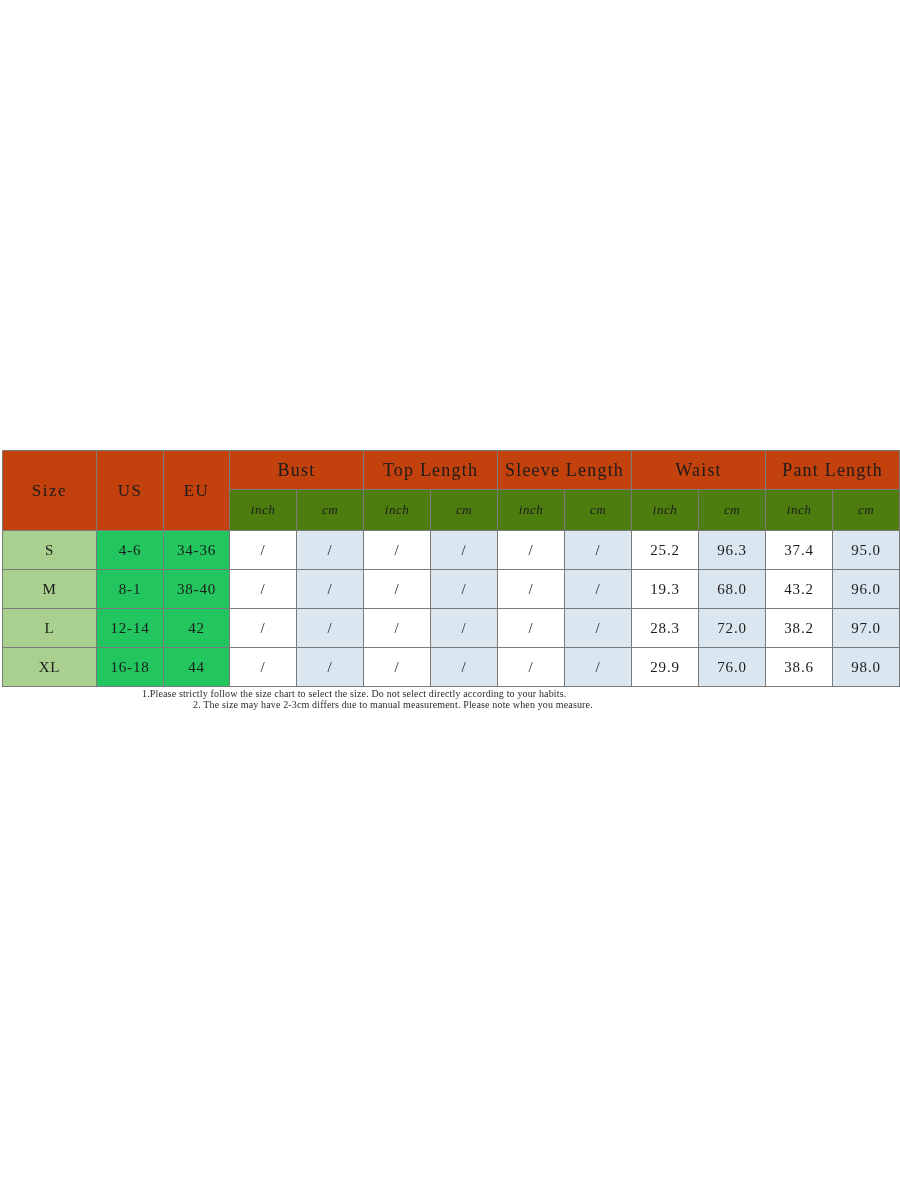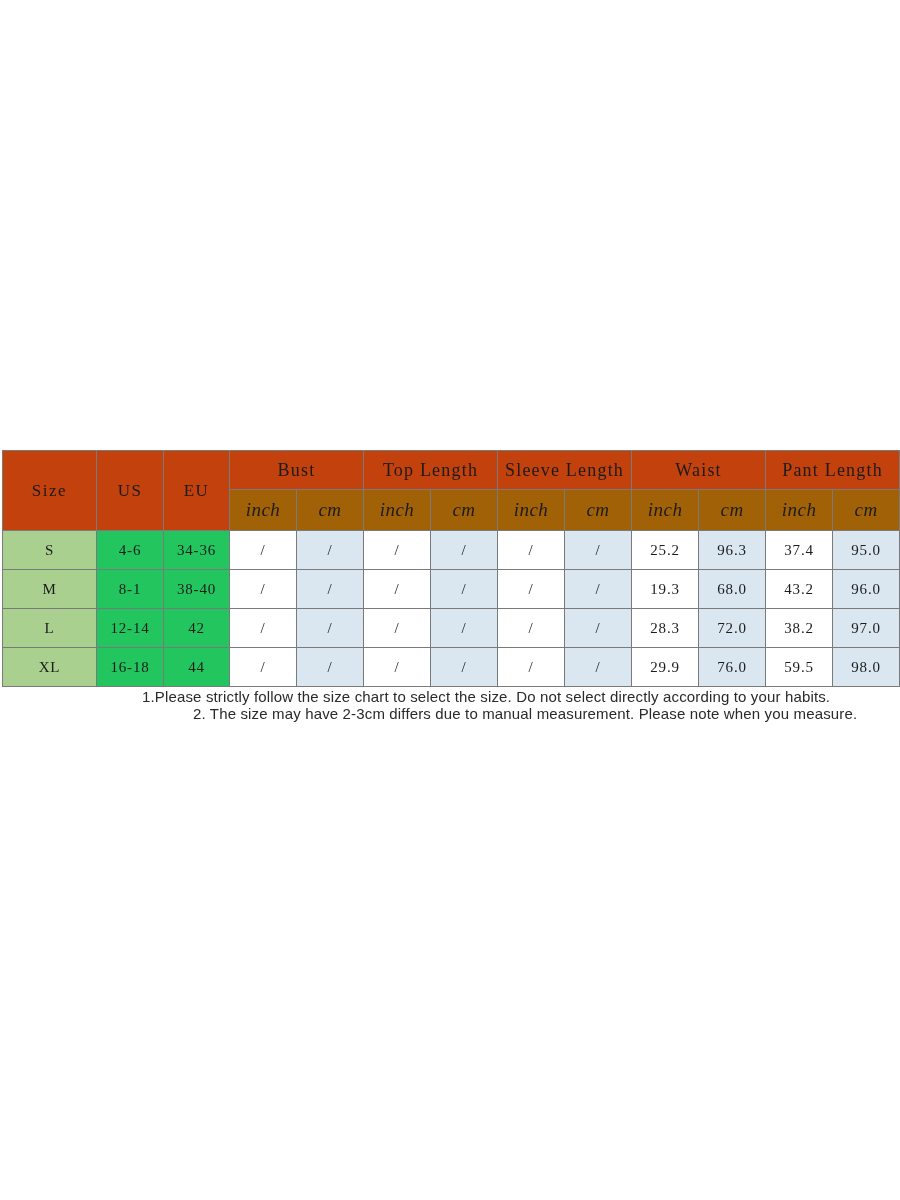--- a/index.html
+++ b/index.html
@@ -59,23 +59,23 @@
     font-family: "Liberation Serif", "DejaVu Serif", serif;
   }
   tr.hdr-top th.rowspan-cell {
     font-size: 17px;
     letter-spacing: 1.5px;
     text-align: center;
   }
 
   
   tr.hdr-sub th {
-    background: #a16207;
+    background: #4d7c0f;
     height: 40px;
-    font-size: 19px;
+    font-size: 13px;
     font-style: italic;
     letter-spacing: 0.5px;
   }
 
   
   tr.data-row td {
     height: 38px;
     font-size: 15px;
     letter-spacing: 0.8px;
   }
@@ -107,22 +107,22 @@
   col.w-unit  { width: 67px; }
 
   
   .notes {
     position: absolute;
     left: 0;
     top: 688px;
     width: 900px;
   }
   .note {
-    font-family: Liberation Sans, sans-serif;
-    font-size: 15px;
+    font-family: Liberation Serif, serif;
+    font-size: 10px;
     color: #2a2a2a;
     letter-spacing: 0.15px;
     white-space: nowrap;
   }
   .note-1 { margin-left: 142px; margin-bottom: 0; }
   .note-2 { margin-left: 193px; }
 </style>
 </head>
 <body>
 
@@ -225,21 +225,21 @@
           <td class="c-us">16-18</td>
           <td class="c-eu">44</td>
           <td class="c-inch slash">/</td>
           <td class="c-cm slash">/</td>
           <td class="c-inch slash">/</td>
           <td class="c-cm slash">/</td>
           <td class="c-inch slash">/</td>
           <td class="c-cm slash">/</td>
           <td class="c-inch">29.9</td>
           <td class="c-cm">76.0</td>
-          <td class="c-inch">59.5</td>
+          <td class="c-inch">38.6</td>
           <td class="c-cm">98.0</td>
         </tr>
       </tbody>
     </table>
   </div>
 
   <div class="notes">
     <div class="note note-1">1.Please strictly follow the size chart to select the size. Do not select directly according to your habits.</div>
     <div class="note note-2">2. The size may have 2-3cm differs due to manual measurement. Please note when you measure.</div>
   </div>

